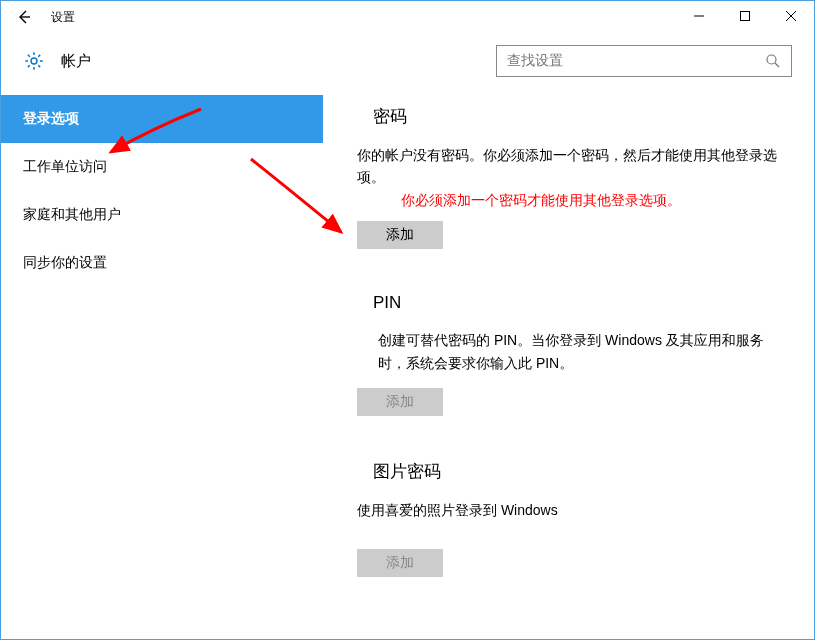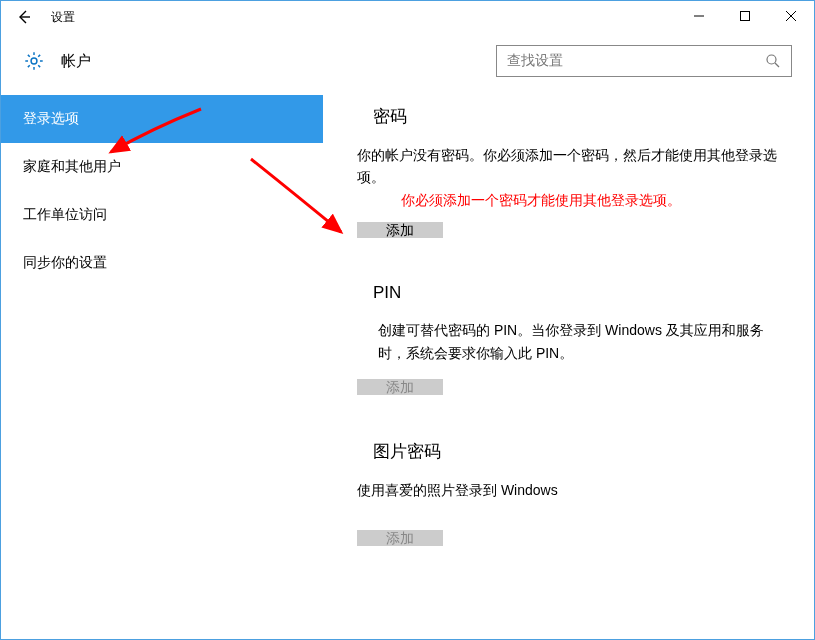--- a/index.html
+++ b/index.html
@@ -17,26 +17,26 @@
   .gear svg { width: 22px; height: 22px; }
   .header-title { font-size: 15px; margin-left: 16px; color: #000; }
   .search-wrap { margin-left: auto; width: 296px; }
   .search-box { width: 100%; height: 32px; border: 1px solid #888; display: flex; align-items: center; padding: 0 10px; gap: 16px; }
   .search-input { flex: 1; border: none; outline: none; font-size: 14px; font-family: inherit; background: transparent; color: #666; }
   .search-input::placeholder { color: #777; }
   .search-icon { width: 16px; height: 16px; }
   .body-row { display: flex; position: relative; }
   .sidebar { width: 322px; padding-top: 6px; }
   .side-item { height: 48px; display: flex; align-items: center; padding-left: 22px; font-size: 14px; color: #000; cursor: pointer; }
-  .side-item.selected { background: #3299e8; color: #fff; }
+  .side-item.selected { background: #3299e8; color: #fff; font-weight: bold; }
   .content { flex: 1; padding: 10px 28px 0 34px; overflow-y: auto; height: 548px; }
   .section-title { font-size: 17px; font-weight: 400; margin-top: 6px; margin-bottom: 16px; color: #000; margin-left: 16px; }
   .section-desc { font-size: 14px; color: #000; line-height: 1.6; margin-bottom: 0; }
   .section-warn { font-size: 14px; color: #ff0000; line-height: 1.6; margin-bottom: 10px; margin-left: 44px; }
-  .btn { display: inline-block; min-width: 86px; height: 16px; background: #ccc; border: none; font-size: 14px; font-family: inherit; cursor: pointer; padding: 0 18px; color: #000; }
+  .btn { display: inline-block; min-width: 86px; height: 28px; background: #ccc; border: none; font-size: 14px; font-family: inherit; cursor: pointer; padding: 0 18px; color: #000; }
   .btn.disabled { color: #888; cursor: default; }
   .section + .section { margin-top: 44px; }
   .annotation-layer { position: absolute; inset: 0; pointer-events: none; }
 </style>
 </head>
 <body>
 
 <div class="window-frame">
 
   <div class="titlebar">
@@ -88,24 +88,24 @@
     </div>
   </div>
 
   <div class="body-row">
 
     <div class="sidebar">
       <div class="side-item selected">
         <span>登录选项</span>
       </div>
       <div class="side-item">
-        <span>家庭和其他用户</span>
+        <span>工作单位访问</span>
       </div>
       <div class="side-item">
-        <span>工作单位访问</span>
+        <span>家庭和其他用户</span>
       </div>
       <div class="side-item">
         <span>同步你的设置</span>
       </div>
     </div>
 
     <div class="content">
 
       <div class="section">
         <h2 class="section-title">密码</h2>

